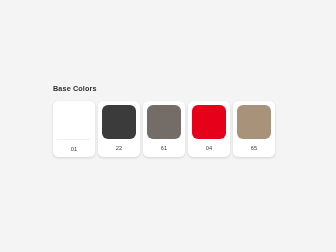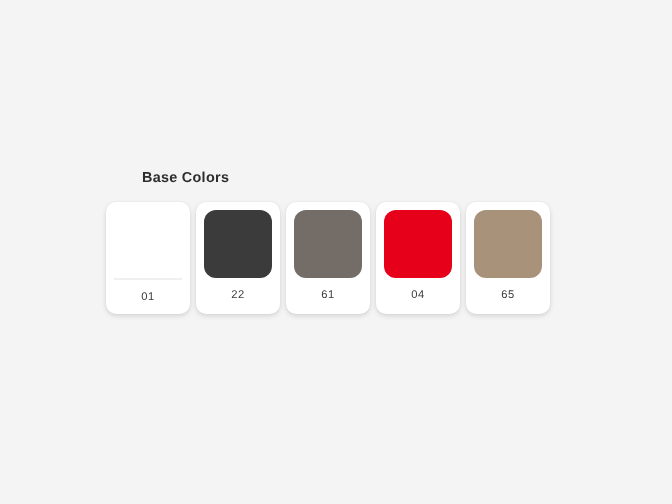--- a/index.html
+++ b/index.html
@@ -32,21 +32,20 @@
   }
 
   .section-title {
     font-size: 7.2px;
     font-weight: bold;
     color: #2e2e2e;
     letter-spacing: 0.15px;
     line-height: 10px;
     margin-bottom: 7px;
     white-space: nowrap;
-    margin-left: 18px;
   }
 
   .swatch-row {
     display: flex;
     flex-direction: row;
     align-items: flex-start;
     gap: 3px;
   }
 
   .swatch-card {

